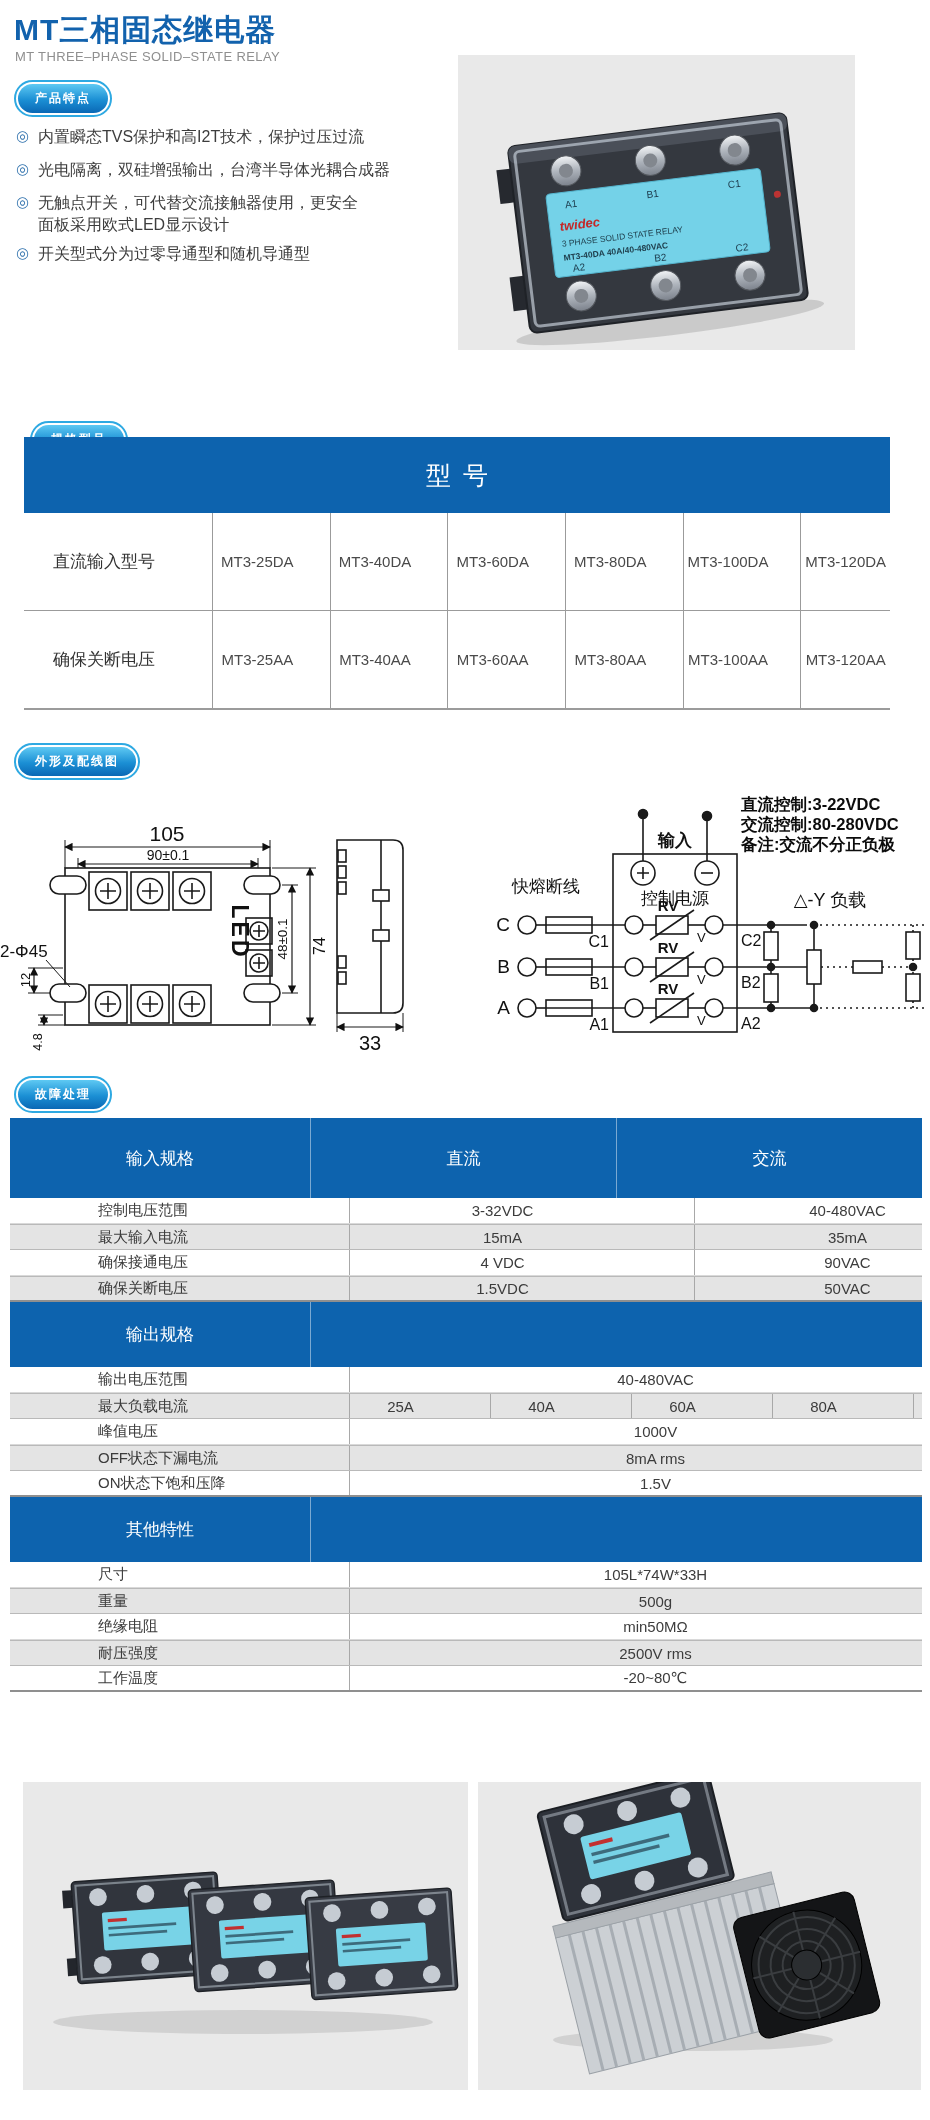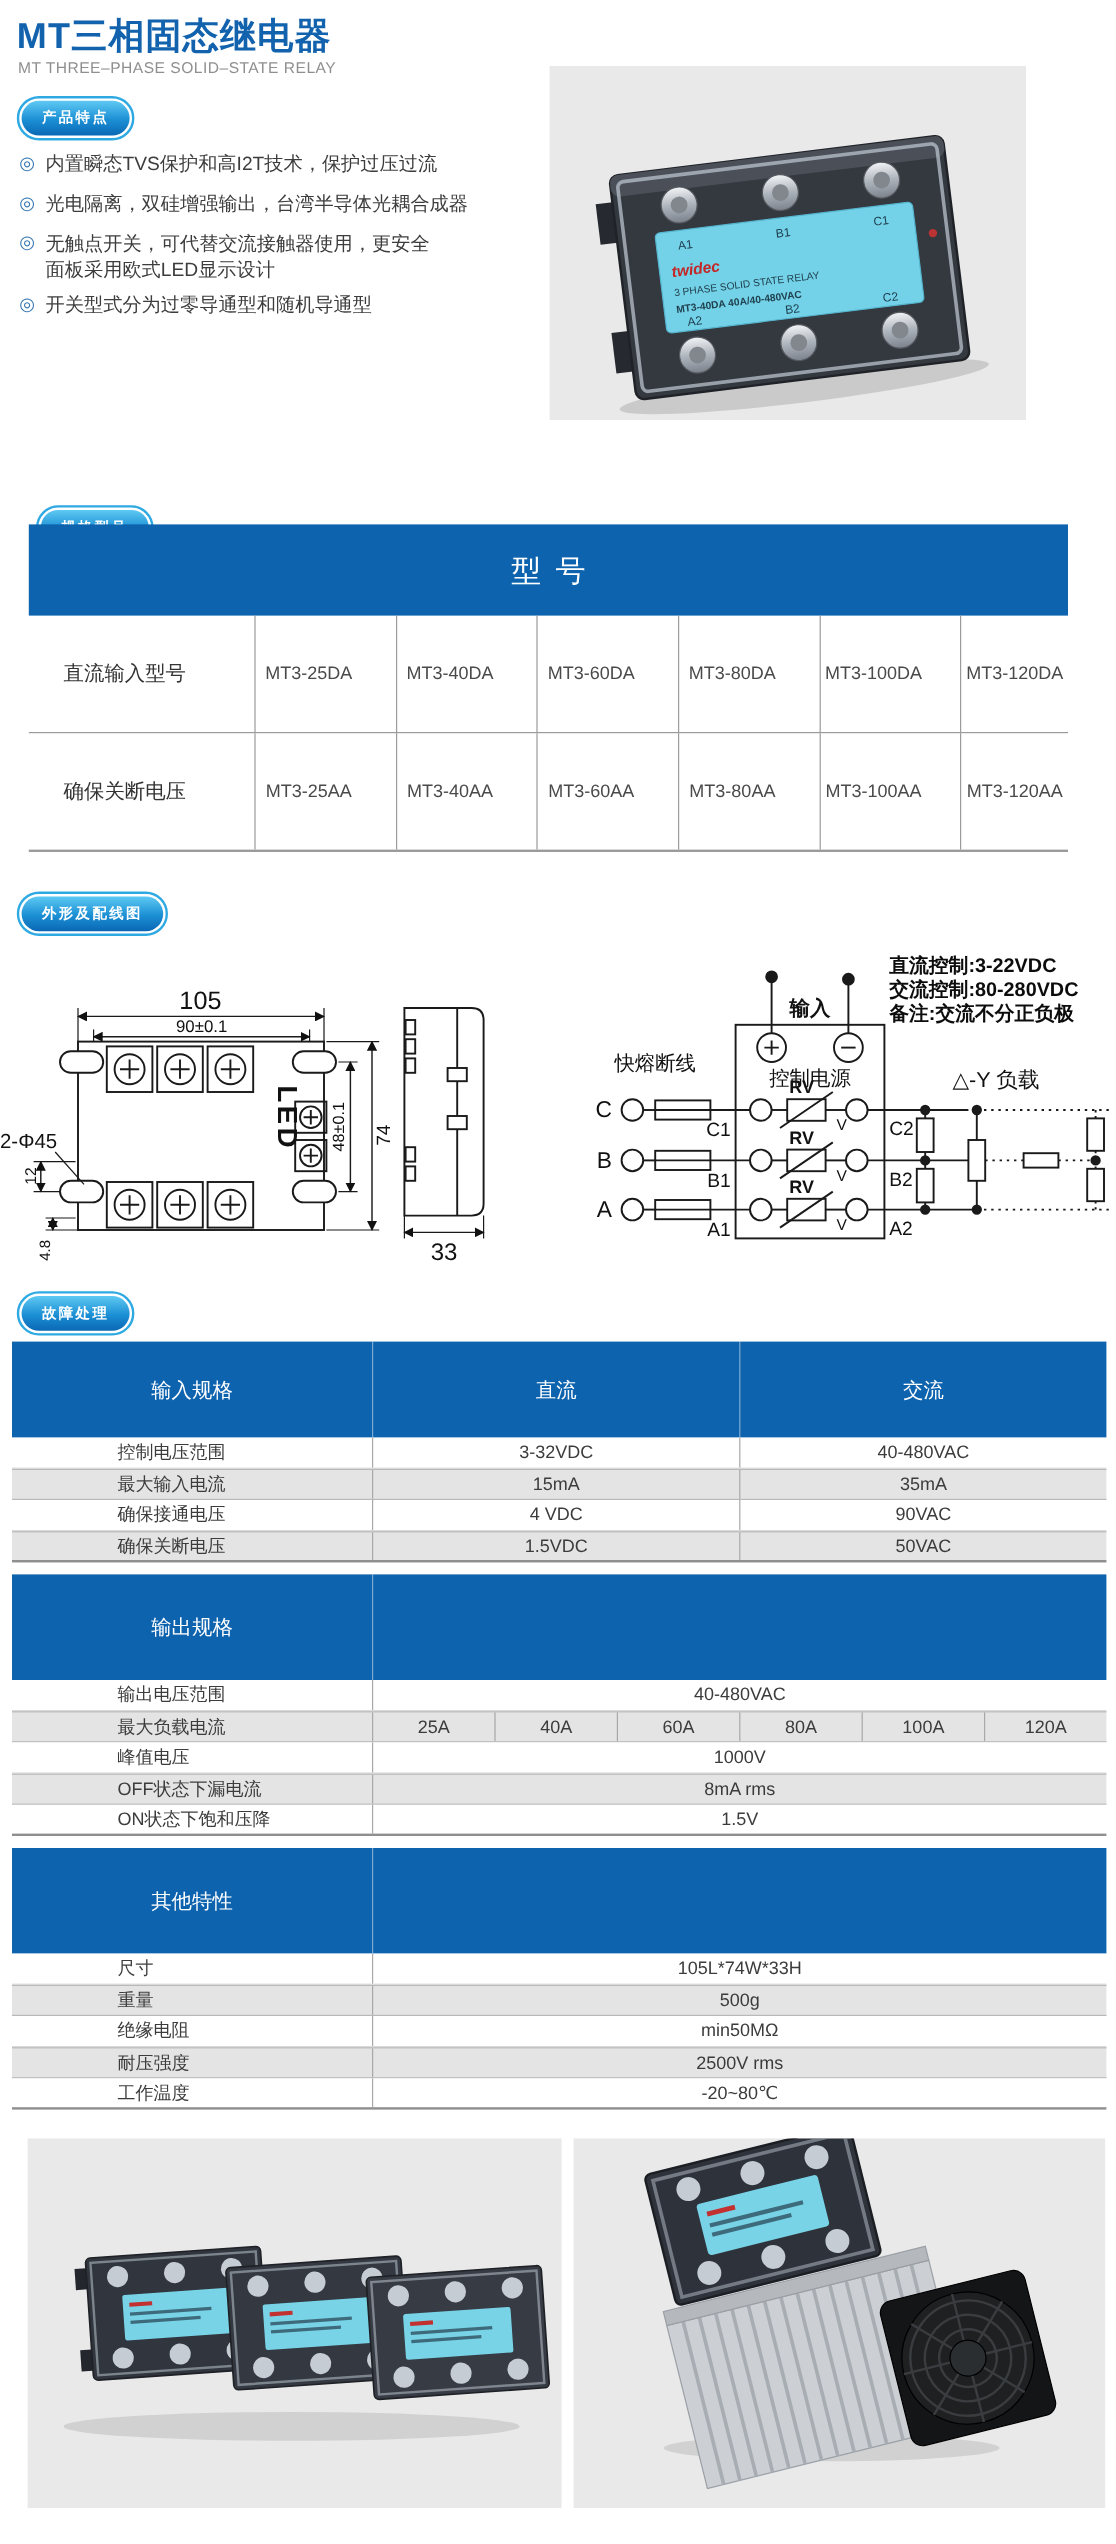--- a/index.html
+++ b/index.html
@@ -25,24 +25,24 @@
     font-size:25px;letter-spacing:12px;padding-left:12px;}
   .model-row{display:grid;grid-template-columns:160px repeat(6,1fr);height:98px;border-bottom:1px solid #9b9b9b;gap:28px;}
   .model-row.last{height:99px;border-bottom:2px solid #9b9b9b;}
   .model-row .cell{display:flex;align-items:center;justify-content:center;font-size:15px;color:#4a4a4a;border-left:1px solid #9b9b9b;}
   .model-row .cell.lab{border-left:none;font-size:17px;color:#333;}
   
   .spec-table{left:10px;top:1118px;width:912px;font-size:15px;color:#3c3c3c;}
   .spec-table *{box-sizing:border-box;}
   .spec-header{background:#0d63ae;color:#fff;display:grid;font-family:Liberation Serif, serif;}
   .spec-header.h3{grid-template-columns:300px 306px 306px;height:80px;}
-  .spec-header.h1{grid-template-columns:300px 612px;height:88px;margin-top:10px;}
+  .spec-header.h1{grid-template-columns:300px 612px;height:65px;}
   .spec-header .hcell{display:flex;align-items:center;justify-content:center;font-size:17px;border-left:1px solid rgba(255,255,255,.45);}
   .spec-header .hcell.first{border-left:none;}
-  .spec-row{display:grid;height:26px;background:#fff;border-bottom:1px solid #d9d9d9;}
+  .spec-row{display:grid;height:26px;background:#fff;border-bottom:1px solid #d9d9d9;gap:39px;}
   .spec-row.alt{background:#e4e4e4;border-top:1px solid #b9b9b9;border-bottom:1px solid #b9b9b9;}
   .spec-row.r3{grid-template-columns:300px 306px 306px;}
   .spec-row.r2{grid-template-columns:300px 612px;}
   .spec-row.r7{grid-template-columns:300px repeat(6,102px);}
   .spec-row.endsec{border-bottom:2px solid #8f8f8f;}
   .spec-row .label{display:flex;align-items:center;padding-left:88px;}
   .spec-row .val{display:flex;align-items:center;justify-content:center;border-left:1px solid #a8a8a8;}
   svg text{font-family:"Liberation Sans","DejaVu Sans",sans-serif;}
 </style>
 </head>

